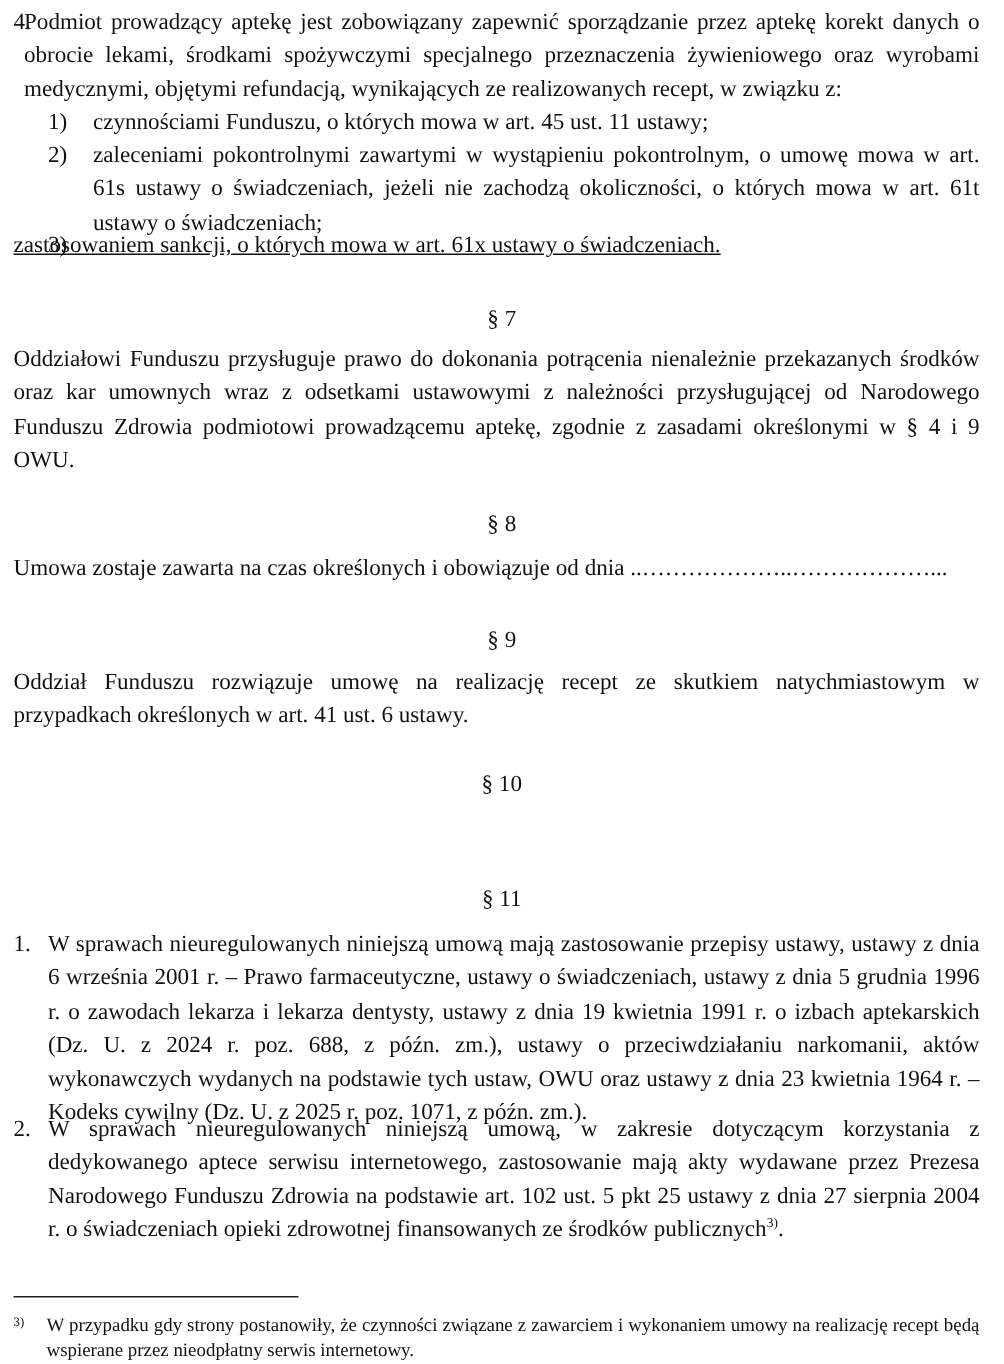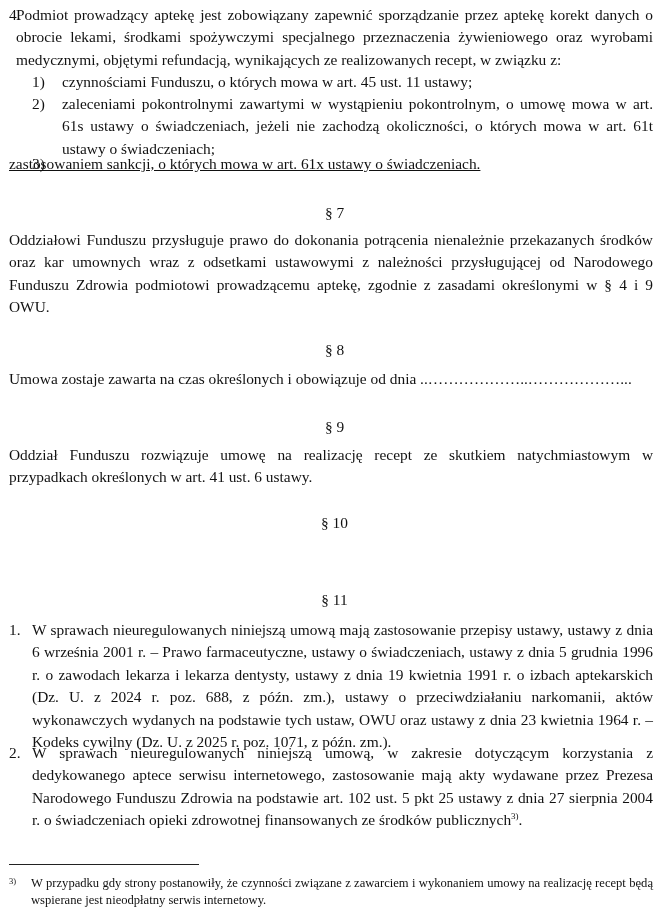--- a/index.html
+++ b/index.html
@@ -69,16 +69,16 @@
   </div>
 
   <div class="blk" style="top:742px;">
     <span class="num">2.</span>
     <div class="text" style="margin-left:23px;"><span>W sprawach nieuregulowanych niniejszą umową, w zakresie dotyczącym korzystania z dedykowanego aptece serwisu internetowego, zastosowanie mają akty wydawane przez Prezesa Narodowego Funduszu Zdrowia na podstawie art. 102 ust. 5 pkt 25 ustawy z dnia 27 sierpnia 2004 r. o świadczeniach opieki zdrowotnej finansowanych ze środków publicznych</span><sup>3)</sup><span>.</span></div>
   </div>
 
   <div class="fn-rule"></div>
   <div class="footnote">
     <span class="fn-mark">3)</span>
-    <div class="fn-text">W przypadku gdy strony postanowiły, że czynności związane z zawarciem i wykonaniem umowy na realizację recept będą wspierane jest nieodpłatny serwis internetowy.</div>
+    <div class="fn-text">W przypadku gdy strony postanowiły, że czynności związane z zawarciem i wykonaniem umowy na realizację recept będą wspierane przez nieodpłatny serwis internetowy.</div>
   </div>
 
 </div>
 
 </body></html>

